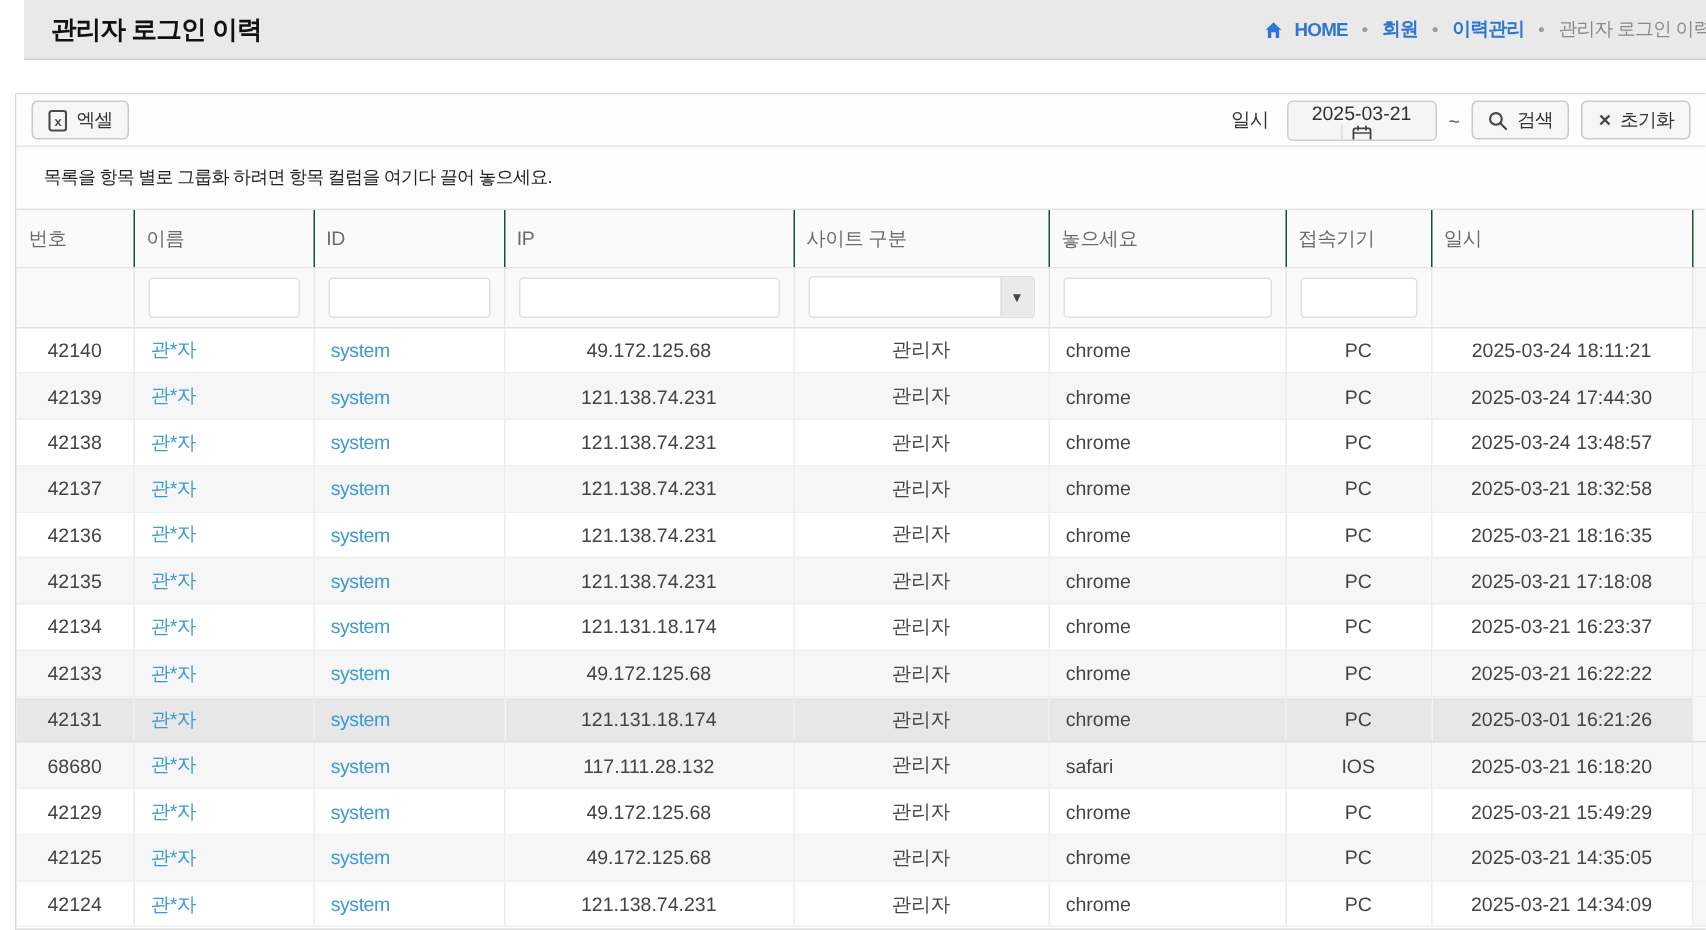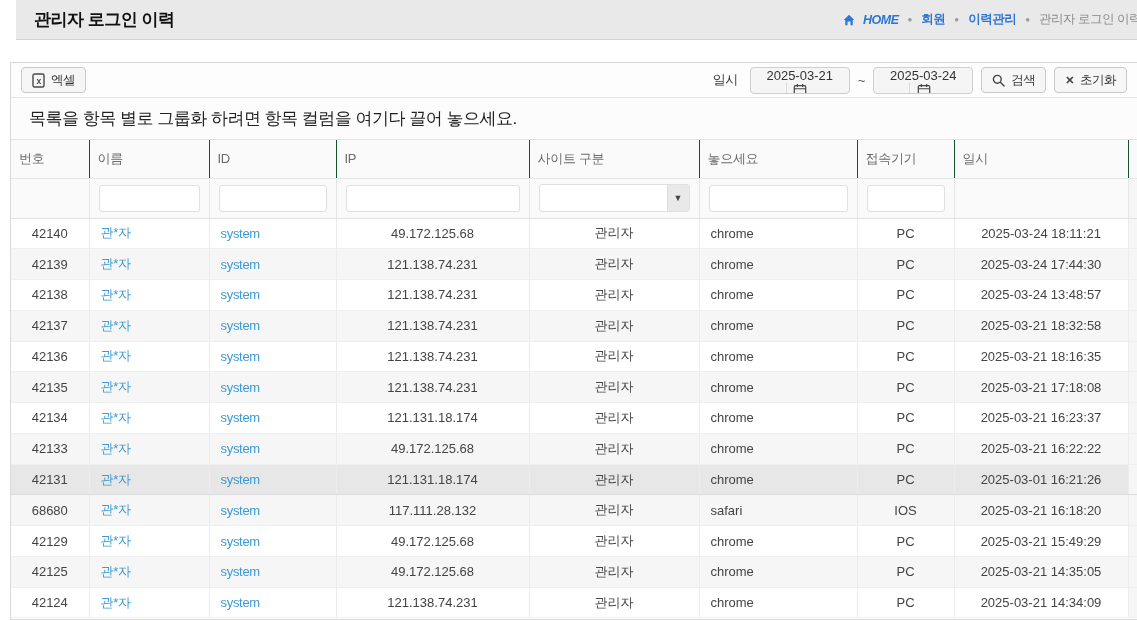--- a/index.html
+++ b/index.html
@@ -6,21 +6,21 @@
   html,body { width:1137px; height:620px; overflow:hidden;
     font-family:"Liberation Sans","DejaVu Sans",sans-serif; background:#ffffff; color:#444; }
 
   
   .topbar { position:absolute; left:16px; top:0; width:1137px; height:40px;
     background:#e9e9e9; border-bottom:1px solid #d2d2d2;
     display:flex; align-items:center; justify-content:space-between; padding:0 12px 0 18px; }
   .page-title { font-size:17px; font-weight:bold; color:#111; letter-spacing:-0.5px; }
   .breadcrumb { display:flex; align-items:center; gap:9px; font-size:12.5px; }
   .breadcrumb a { text-decoration:none; color:var(--accent,#2e75d4); font-weight:bold; letter-spacing:-0.5px; }
-  .breadcrumb .home-link { display:flex; align-items:center; gap:8px;font-style:italic; }
+  .breadcrumb .home-link { display:flex; align-items:center; gap:8px; }
   .breadcrumb .dot { font-size:8px; color:#9b9b9b; line-height:1; }
   .breadcrumb .current { color:#8a8a8a; font-weight:normal; letter-spacing:-0.5px; }
 
   
   .panel { position:absolute; left:10px; top:62px; width:1127px; height:558px;
     border:1px solid #d9d9d9; border-right:none; background:#fff; }
 
   
   .toolbar { height:35px; display:flex; align-items:center; padding:0 10px;
     background:#fdfdfd; border-bottom:1px solid #e5e5e5; }
@@ -33,21 +33,21 @@
     background:#f5f5f5; border:1px solid #cfcfcf; border-radius:4px; overflow:hidden;flex-direction:column; }
   .datepicker .date-text { width:98px; text-align:center; font-size:13px; color:#333; cursor:text; }
   .datepicker .cal-btn { width:28px; height:100%; display:flex; align-items:center; justify-content:center;
     background:transparent; border:none; border-left:1px solid #dcdcdc; cursor:pointer; }
   .tilde { color:#555; font-size:13px; }
   .icon-x { font-size:11px; color:#444; font-weight:bold; }
 
   
   .group-hint { height:42px; display:flex; align-items:center; padding:0 18px;
     background:#fcfcfc; border-bottom:1px solid #e3e3e3;
-    font-size:17px; color:#222; letter-spacing:-0.5px; }
+    font-size:12px; color:#222; letter-spacing:-0.5px; }
 
   
   table { border-collapse:collapse; table-layout:fixed; width:1128px; }
   col.col-no{width:78px} col.col-name{width:120px} col.col-id{width:127px}
   col.col-ip{width:193px} col.col-site{width:170px} col.col-platform{width:158px}
   col.col-device{width:97px} col.col-datetime{width:174px} col.col-extra{width:11px}
 
   thead th { height:38px; background:#fafafa; border-right:1px solid #14532d;
     border-bottom:1px solid #e6e6e6; font-weight:normal; font-size:13px; color:#6b6b6b;
     text-align:left; padding-left:8px; letter-spacing:-0.3px; cursor:pointer; }
@@ -121,31 +121,20 @@
             <rect x="1.5" y="3" width="13" height="11.5" rx="1.5" fill="none" stroke="#444" stroke-width="1.4"></rect>
             <line x1="5" y1="1" x2="5" y2="4.5" stroke="#444" stroke-width="1.4"></line>
             <line x1="11" y1="1" x2="11" y2="4.5" stroke="#444" stroke-width="1.4"></line>
             <line x1="1.5" y1="6.5" x2="14.5" y2="6.5" stroke="#444" stroke-width="1.2"></line>
           </svg>
         </button>
       </div>
 
       <span class="tilde">~</span>
 
-      <div class="datepicker">
-        <span class="date-text">2025-03-24</span>
-        <button class="cal-btn">
-          <svg width="14" height="14" viewBox="0 0 16 16">
-            <rect x="1.5" y="3" width="13" height="11.5" rx="1.5" fill="none" stroke="#444" stroke-width="1.4"></rect>
-            <line x1="5" y1="1" x2="5" y2="4.5" stroke="#444" stroke-width="1.4"></line>
-            <line x1="11" y1="1" x2="11" y2="4.5" stroke="#444" stroke-width="1.4"></line>
-            <line x1="1.5" y1="6.5" x2="14.5" y2="6.5" stroke="#444" stroke-width="1.2"></line>
-          </svg>
-        </button>
-      </div>
 
       <button class="btn">
         <span>
           <svg width="13" height="13" viewBox="0 0 14 14">
             <circle cx="5.7" cy="5.7" r="4.2" fill="none" stroke="#444" stroke-width="1.5"></circle>
             <line x1="9" y1="9" x2="13" y2="13" stroke="#444" stroke-width="1.5" stroke-linecap="round"></line>
           </svg>
         </span>
         <span>검색</span>
       </button>

